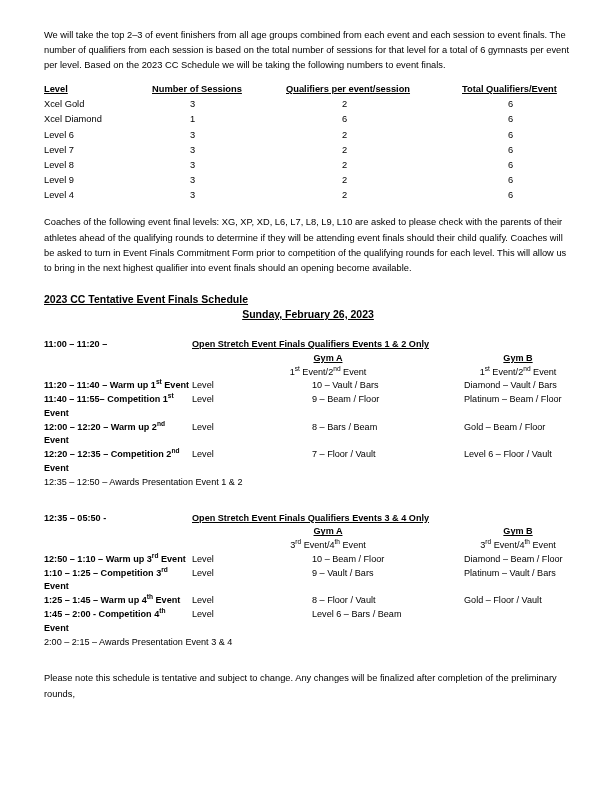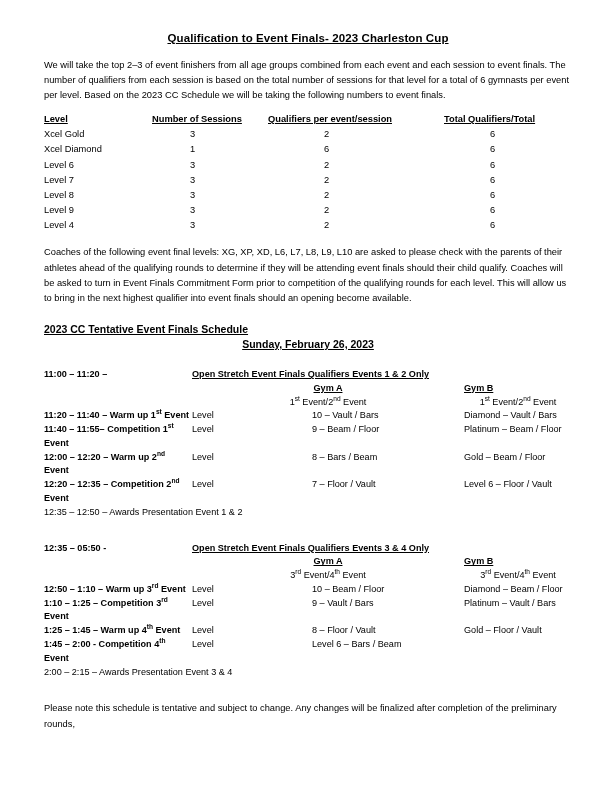--- a/index.html
+++ b/index.html
@@ -47,21 +47,21 @@
     text-decoration: underline;
     padding: 0 0 3px 0;
     font-size: 9.3px;
   }
   table.levels td {
     padding: 1px 0;
     font-size: 9.3px;
     line-height: 1.42;
   }
   .col-level { width: 108px; }
-  .col-sessions { width: 116px; text-align: left; }
+  .col-sessions { width: 134px; text-align: left; }
   .col-qual { width: 176px; text-align: left; }
   .col-total { width: auto; text-align: left; }
   th.col-sessions, td.col-sessions { padding-left: 0; }
   .num-cell-sessions { padding-left: 38px; }
   .num-cell-qual { padding-left: 56px; }
   .num-cell-total { padding-left: 46px; }
 
   .sched-title {
     text-align: left;
     font-weight: bold;
@@ -110,47 +110,46 @@
     text-decoration: underline;
     font-size: 9.1px;
   }
   .hdr-row {
     display: flex;
     font-size: 9.1px;
     line-height: 1.5;
   }
   .hdr-spacer { flex: 0 0 148px; width: 148px; }
   .gym-head-a { flex: 0 0 272px; width: 272px; text-align: center; }
-  .gym-head-b { flex: 1 1 auto; }
+  .gym-head-b { flex: 1 1 auto; text-align: center; }
   .evt-head-a { flex: 0 0 272px; width: 272px; text-align: center; font-size: 9.1px; }
   .evt-head-b { flex: 1 1 auto; text-align: center; font-size: 9.1px; }
   sup { font-size: 6.6px; vertical-align: super; line-height: 0; }
   .gap { height: 18px; }
   .footer-note {
     font-size: 9.3px;
     line-height: 1.62;
     margin-top: 22px;
   }
 </style>
 </head>
 <body>
 
 <div class="page">
 
-  <div class="doc-title">Qualification to Event Finals- 2023 Charleston Cup</div>
 
   <p class="body-text">We will take the top 2–3 of event finishers from all age groups combined from each event and each session to event finals.  The number of qualifiers from each session is based on the total number of sessions for that level for a total of 6 gymnasts per event per level.  Based on the 2023 CC Schedule we will be taking the following numbers to event finals.</p>
 
   <table class="levels">
     <thead>
       <tr>
         <th class="col-level">Level</th>
         <th class="col-sessions">Number of Sessions</th>
         <th class="col-qual">Qualifiers per event/session</th>
-        <th class="col-total">Total Qualifiers/Total</th>
+        <th class="col-total">Total Qualifiers/Event</th>
       </tr>
     </thead>
     <tbody>
       <tr>
         <td class="col-level">Xcel Gold</td>
         <td class="col-sessions"><span class="num-cell-sessions">3</span></td>
         <td class="col-qual"><span class="num-cell-qual">2</span></td>
         <td class="col-total"><span class="num-cell-total">6</span></td>
       </tr>
       <tr>

